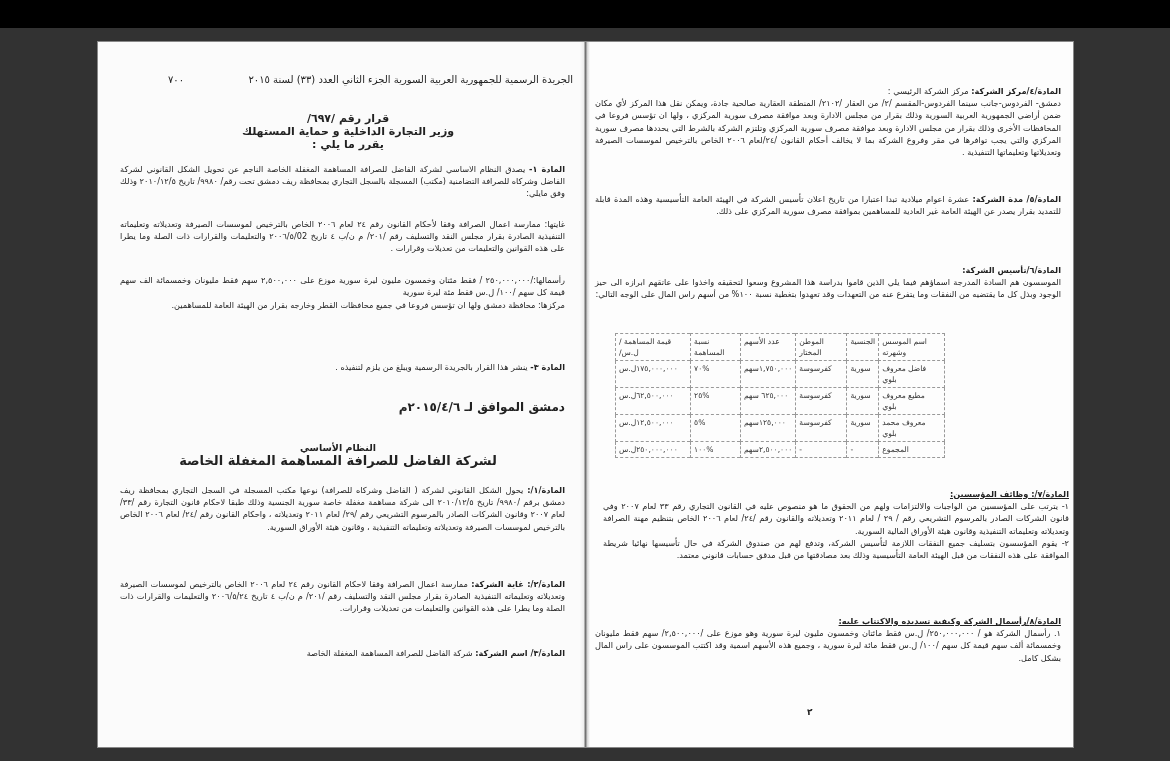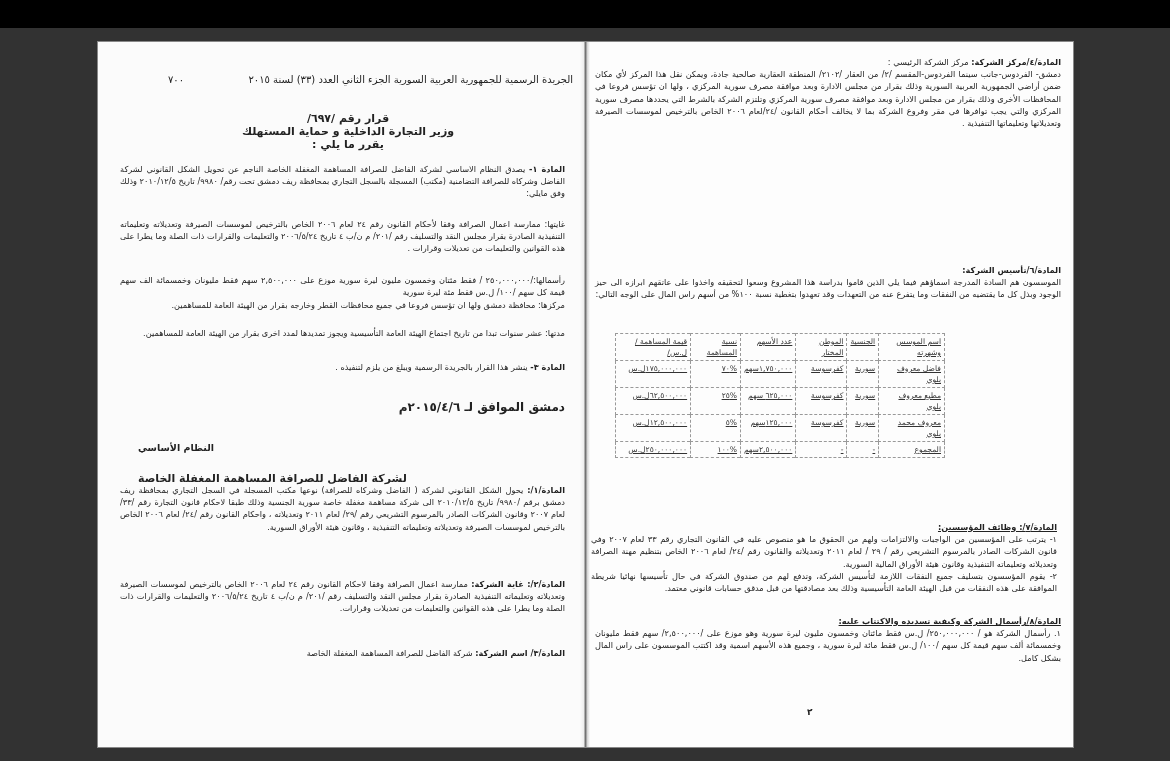--- a/index.html
+++ b/index.html
@@ -24,36 +24,35 @@
   }
   .page.left { left:0; width:487px; background:#fbfbfb; }
   .page.right { left:487px; width:488px; background:#fdfdfd; }
   .spine {
     position:absolute; left:482px; top:0; width:10px; height:705px;
     background:linear-gradient(to right, rgba(255,255,255,0) 0%, rgba(0,0,0,0.05) 35%, rgba(0,0,0,0.55) 55%, rgba(0,0,0,0.15) 75%, rgba(255,255,255,0) 100%);
   }
   .p { position:absolute; font-size:8.2px; line-height:12.2px; text-align:justify; }
   .b { font-weight:bold; }
   .u { text-decoration:underline; }
-  .center { text-align:left; }
+  .center { text-align:center; }
 
   
   .hdr { position:absolute; top:32px; left:70px; width:405px; font-size:10px; display:flex; justify-content:space-between; direction:rtl; }
   .hdr .title { }
   .decree-block { position:absolute; top:70px; left:60px; width:380px; text-align:center; font-size:11px; font-weight:bold; line-height:13px; }
 
   
   table.founders {
     position:absolute; top:291px; left:30px; width:330px;
     border-collapse:collapse; direction:rtl; font-size:7.6px; color:#333;
   }
   table.founders td, table.founders th {
-    border:1px dashed #999; padding:2px 3px; text-align:right; vertical-align:top; font-weight:normal;
+    border:1px dashed #999; padding:2px 3px; text-align:left; vertical-align:top; font-weight:normal;
     line-height:11px;
-    text-decoration:underline;
   }
   .pagenum { position:absolute; font-size:9px; font-weight:bold; }
 </style>
 </head>
 <body>
 
 <div class="topbar"></div>
 
 <div class="spread">
 
@@ -67,60 +66,63 @@
       <div>قرار رقم /٦٩٧/</div>
       <div>وزير التجارة الداخلية و حماية المستهلك</div>
       <div>يقرر ما يلي :</div>
     </div>
 
     <div class="p" style="top:121px; left:22px; width:445px;">
       <span class="b">المادة ١-</span>
       <span>يصدق النظام الاساسي لشركة الفاضل للصرافة المساهمة المغفلة الخاصة الناجم عن تحويل الشكل القانوني لشركة الفاضل وشركاه للصرافة التضامنية (مكتب) المسجلة بالسجل التجاري بمحافظة ريف دمشق تحت رقم/ ٩٩٨٠/ تاريخ ٢٠١٠/١٢/٥ وذلك وفق مايلي:</span>
     </div>
 
-    <div class="p" style="top:176px; left:22px; width:445px;">غايتها: ممارسة اعمال الصرافة وفقا لأحكام القانون رقم ٢٤ لعام ٢٠٠٦ الخاص بالترخيص لموسسات الصيرفة وتعديلاته وتعليماته التنفيذية الصادرة بقرار مجلس النقد والتسليف رقم /٢٠١/ م ن/ب ٤ تاريخ ٢٠٠٦/٥/٢٤ والتعليمات والقرارات ذات الصلة وما يطرا على هذه القوانين والتعليمات من تعديلات وقرارات .</div>
+    <div class="p" style="top:176px; left:22px; width:445px;">غايتها: ممارسة اعمال الصرافة وفقا لأحكام القانون رقم ٢٤ لعام ٢٠٠٦ الخاص بالترخيص لموسسات الصيرفة وتعديلاته وتعليماته التنفيذية الصادرة بقرار مجلس النقد والتسليف رقم /٢٠١/ م ن/ب ٤ تاريخ ٢٠٠٦/٥/02 والتعليمات والقرارات ذات الصلة وما يطرا على هذه القوانين والتعليمات من تعديلات وقرارات .</div>
 
     <div class="p" style="top:232px; left:22px; width:445px;">رأسمالها:/٢٥٠,٠٠٠,٠٠٠ / فقط مئتان وخمسون مليون ليرة سورية موزع على ٢,٥٠٠,٠٠٠ سهم فقط مليونان وخمسمائة الف سهم قيمة كل سهم /١٠٠/ ل.س فقط مئة ليرة سورية</div>
     <div class="p" style="top:257px; left:22px; width:445px;">مركزها: محافظة دمشق ولها ان تؤسس فروعا في جميع محافظات القطر وخارجه بقرار من الهيئة العامة للمساهمين.</div>
 
-    <div class="p" style="top:285px; left:22px; width:445px;">مدتها: عشر سنوات تبدا من تاريخ اجتماع الهيئة العامة التأسيسية ويجوز تمديدها لمدد اخرى بقرار من الهيئة العامة للمساهمين.</div>
 
     <div class="p" style="top:319px; left:22px; width:445px;">
       <span class="b">المادة ٣-</span>
       <span>ينشر هذا القرار بالجريدة الرسمية ويبلغ من يلزم لتنفيذه .</span>
     </div>
 
     <div class="p b" style="top:359px; left:22px; width:445px; font-size:12px;">دمشق الموافق لـ ٢٠١٥/٤/٦م</div>
 
     <div class="p b center" style="top:400px; left:40px; width:400px; font-size:9.5px;">النظام الأساسي</div>
-    <div class="p b center" style="top:431px; left:40px; width:400px; font-size:11px;">لشركة الفاضل للصرافة المساهمة المغفلة الخاصة</div>
+    <div class="p b center" style="top:413px; left:40px; width:400px; font-size:13px;">لشركة الفاضل للصرافة المساهمة المغفلة الخاصة</div>
 
     <div class="p" style="top:442px; left:22px; width:445px;">
       <span class="b">المادة/١/:</span>
       <span>يحول الشكل القانوني لشركة ( الفاضل وشركاه للصرافة) نوعها مكتب المسجلة في السجل التجاري بمحافظة ريف دمشق برقم /٩٩٨٠/ تاريخ ٢٠١٠/١٢/٥ الى شركة مساهمة مغفلة خاصة سورية الجنسية وذلك طبقا لاحكام قانون التجارة رقم /٣٣/ لعام ٢٠٠٧ وقانون الشركات الصادر بالمرسوم التشريعي رقم /٢٩/ لعام ٢٠١١ وتعديلاته ، واحكام القانون رقم /٢٤/ لعام ٢٠٠٦ الخاص بالترخيص لموسسات الصيرفة وتعديلاته وتعليماته التنفيذية ، وقانون هيئة الأوراق السورية.</span>
     </div>
 
     <div class="p" style="top:536px; left:22px; width:445px;">
       <span class="b">المادة/٢/: غاية الشركة:</span>
       <span>ممارسة اعمال الصرافة وفقا لاحكام القانون رقم ٢٤ لعام ٢٠٠٦ الخاص بالترخيص لموسسات الصيرفة وتعديلاته وتعليماته التنفيذية الصادرة بقرار مجلس النقد والتسليف رقم /٢٠١/ م ن/ب ٤ تاريخ ٢٠٠٦/٥/٢٤ والتعليمات والقرارات ذات الصلة وما يطرا على هذه القوانين والتعليمات من تعديلات وقرارات.</span>
     </div>
 
     <div class="p" style="top:605px; left:22px; width:445px;">
       <span class="b">المادة/٣/ اسم الشركة:</span>
       <span>شركة الفاضل للصرافة المساهمة المغفلة الخاصة</span>
     </div>
   </div>
 
   <div class="page right">
-    <div class="p" style="top:14px; left:10px; width:466px;">
+    <div class="p" style="top:43px; left:10px; width:466px;">
       <span class="b">المادة/٤/مركز الشركة:</span>
       <span>مركز الشركة الرئيسي :</span><br>
       <span>دمشق- الفردوس-جانب سينما الفردوس-المقسم /٢/ من العقار /٢١٠٢/ المنطقة العقارية صالحية جادة، ويمكن نقل هذا المركز لأي مكان ضمن أراضي الجمهورية العربية السورية وذلك بقرار من مجلس الادارة وبعد موافقة مصرف سورية المركزي ، ولها ان تؤسس فروعا في المحافظات الأخرى وذلك بقرار من مجلس الادارة وبعد موافقة مصرف سورية المركزي وتلتزم الشركة بالشرط التي يحددها مصرف سورية المركزي والتي يجب توافرها في مقر وفروع الشركة بما لا يخالف أحكام القانون /٢٤/لعام ٢٠٠٦ الخاص بالترخيص لموسسات الصيرفة وتعديلاتها وتعليماتها التنفيذية .</span>
     </div>
 
+    <div class="p" style="top:151px; left:10px; width:466px;">
+      <span class="b">المادة/٥/ مدة الشركة:</span>
+      <span>عشرة اعوام ميلادية تبدا اعتبارا من تاريخ اعلان تأسيس الشركة في الهيئة العامة التأسيسية وهذه المدة قابلة للتمديد بقرار يصدر عن الهيئة العامة غير العادية للمساهمين بموافقة مصرف سورية المركزي على ذلك.</span>
+    </div>
 
     <div class="p" style="top:222px; left:10px; width:466px;">
       <span class="b">المادة/٦/تأسيس الشركة:</span><br>
       <span>الموسسون هم السادة المدرجة اسماؤهم فيما يلي الذين قاموا بدراسة هذا المشروع وسعوا لتحقيقه واخذوا على عاتقهم ابرازه الى حيز الوجود وبذل كل ما يقتضيه من النفقات وما يتفرع عنه من التعهدات وقد تعهدوا بتغطية نسبة ١٠٠% من أسهم راس المال على الوجه التالي:</span>
     </div>
 
     <table class="founders">
       <tbody>
           <tr>
         <th>اسم الموسس وشهرته</th>
@@ -158,21 +160,21 @@
         <td>المجموع</td>
         <td>-</td>
         <td>-</td>
         <td>٢,٥٠٠,٠٠٠سهم</td>
         <td>%١٠٠</td>
         <td>٢٥٠,٠٠٠,٠٠٠ل.س</td>
       </tr>
     </tbody>
       </table>
 
-    <div class="p" style="top:446px; left:6px; width:466px;margin-top:33px;">
+    <div class="p" style="top:446px; left:18px; width:466px;">
       <span class="b u">المادة/٧/: وظائف المؤسسين:</span><br>
       <span>١- يترتب على المؤسسين من الواجبات والالتزامات ولهم من الحقوق ما هو منصوص عليه في القانون التجاري رقم ٣٣ لعام ٢٠٠٧ وفي قانون الشركات الصادر بالمرسوم التشريعي رقم / ٢٩ / لعام ٢٠١١ وتعديلاته والقانون رقم /٢٤/ لعام ٢٠٠٦ الخاص بتنظيم مهنة الصرافة وتعديلاته وتعليماته التنفيذية وقانون هيئة الأوراق المالية السورية.</span><br>
       <span>٢- يقوم المؤسسون بتسليف جميع النفقات اللازمة لتأسيس الشركة، وتدفع لهم من صندوق الشركة في حال تأسيسها نهائيا شريطة الموافقة على هذه النفقات من قبل الهيئة العامة التأسيسية وذلك بعد مصادقتها من قبل مدقق حسابات قانوني معتمد.</span>
     </div>
 
     <div class="p" style="top:573px; left:10px; width:466px;">
       <span class="b u">المادة/٨/رأسمال الشركة وكيفية تسديده والاكتتاب عليه:</span><br>
       <span>١. رأسمال الشركة هو / ٢٥٠,٠٠٠,٠٠٠/ ل.س فقط مائتان وخمسون مليون ليرة سورية وهو موزع على /٢,٥٠٠,٠٠٠/ سهم فقط مليونان وخمسمائة ألف سهم قيمة كل سهم /١٠٠/ ل.س فقط مائة ليرة سورية ، وجميع هذه الأسهم اسمية وقد اكتتب الموسسون على راس المال بشكل كامل.</span><br>
     </div>
 

